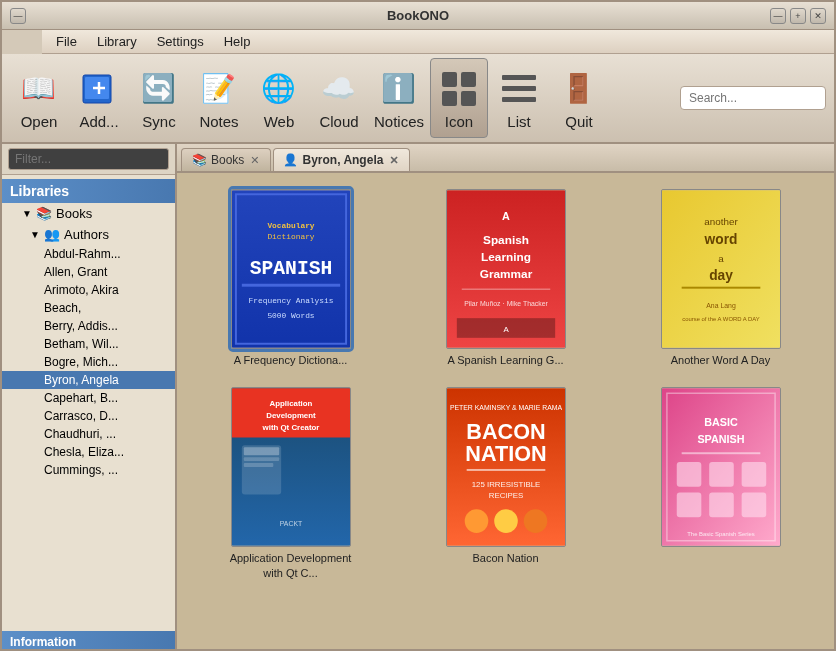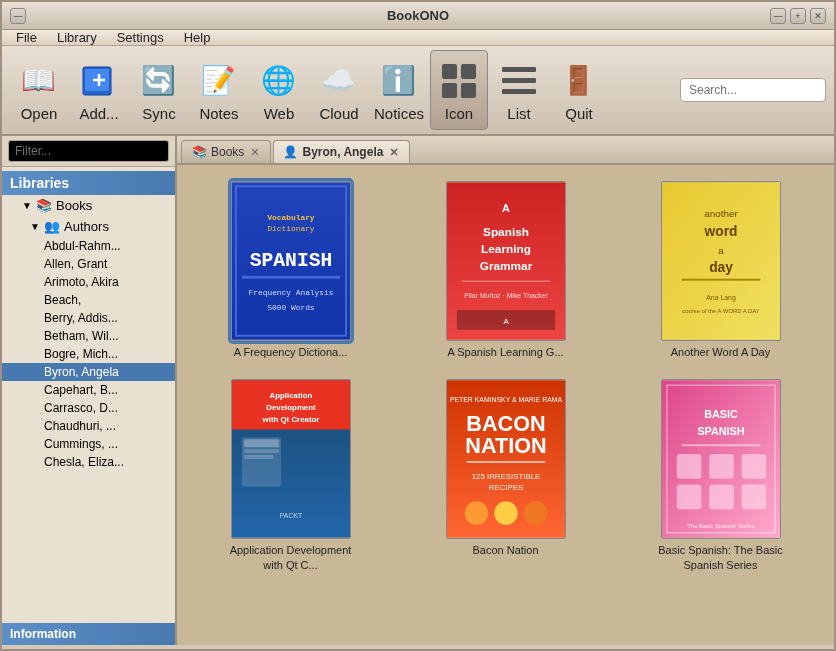--- a/index.html
+++ b/index.html
@@ -44,25 +44,26 @@
       gap: 4px;
     }
     .title-text {
       font-size: 13px;
       font-weight: bold;
       color: #333;
     }
     
     .menu-bar {
       background: linear-gradient(to bottom, #f0e8dc, #ddd0c0);
-      height: 16px;
+      height: 24px;
       display: flex;
       align-items: center;
       border-bottom: 1px solid #b0a090;
       padding: 0 4px;
+      margin-left: 40px;
     }
     .menu-item {
       padding: 2px 10px;
       cursor: pointer;
       color: #222;
       border-radius: 3px;
     }
     
     .toolbar {
       background: linear-gradient(to bottom, #e8e0d4, #ccc0b0);
@@ -131,21 +132,21 @@
     .filter-bar {
       padding: 4px 6px;
       border-bottom: 1px solid #b0a090;
       background: #ddd4c4;
     }
     .filter-input {
       width: 100%;
       padding: 3px 6px;
       border: 1px solid #b0a090;
       border-radius: 3px;
-      background: #000000;
+      background: #404040;
       font-size: 12px;
       color: #999;
     }
     .library-tree {
       flex: 1;
       overflow-y: auto;
       padding: 4px 0;
     }
     .tree-section-header {
       background: linear-gradient(to right, #5c8fc8, #4878b0);
@@ -386,22 +387,22 @@
           <div class="author-item">Allen, Grant</div>
           <div class="author-item">Arimoto, Akira</div>
           <div class="author-item">Beach,</div>
           <div class="author-item">Berry, Addis...</div>
           <div class="author-item">Betham, Wil...</div>
           <div class="author-item">Bogre, Mich...</div>
           <div class="author-item selected">Byron, Angela</div>
           <div class="author-item">Capehart, B...</div>
           <div class="author-item">Carrasco, D...</div>
           <div class="author-item">Chaudhuri, ...</div>
+          <div class="author-item">Chesla, Eliza...</div>
           <div class="author-item">Cummings, ...</div>
-          <div class="author-item">Chesla, Eliza...</div>
         </div>
     </div>
     <div class="info-bar">
       <span>Information</span>
     </div>
   </div>
 
   <div class="content-area">
     <div class="tabs-bar">
       <div class="tab">
@@ -542,17 +543,16 @@
     <rect x="20" y="65" width="80" height="2" fill="rgba(255,255,255,0.5)"></rect>
     <rect x="15" y="75" width="25" height="25" rx="3" fill="#ffddee" opacity="0.6"></rect>
     <rect x="48" y="75" width="25" height="25" rx="3" fill="#ffddee" opacity="0.6"></rect>
     <rect x="81" y="75" width="25" height="25" rx="3" fill="#ffddee" opacity="0.6"></rect>
     <rect x="15" y="106" width="25" height="25" rx="3" fill="#ffddee" opacity="0.6"></rect>
     <rect x="48" y="106" width="25" height="25" rx="3" fill="#ffddee" opacity="0.6"></rect>
     <rect x="81" y="106" width="25" height="25" rx="3" fill="#ffddee" opacity="0.6"></rect>
     <text x="60" y="150" text-anchor="middle" fill="rgba(255,255,255,0.8)" font-size="6">The Basic Spanish Series</text>
   </svg>
           </div>
-          <div class="book-title">Basic Spanish: The Basic Spanish Series</div>
         </div>
       </div>
   </div>
 </div>
 
 </body></html>

